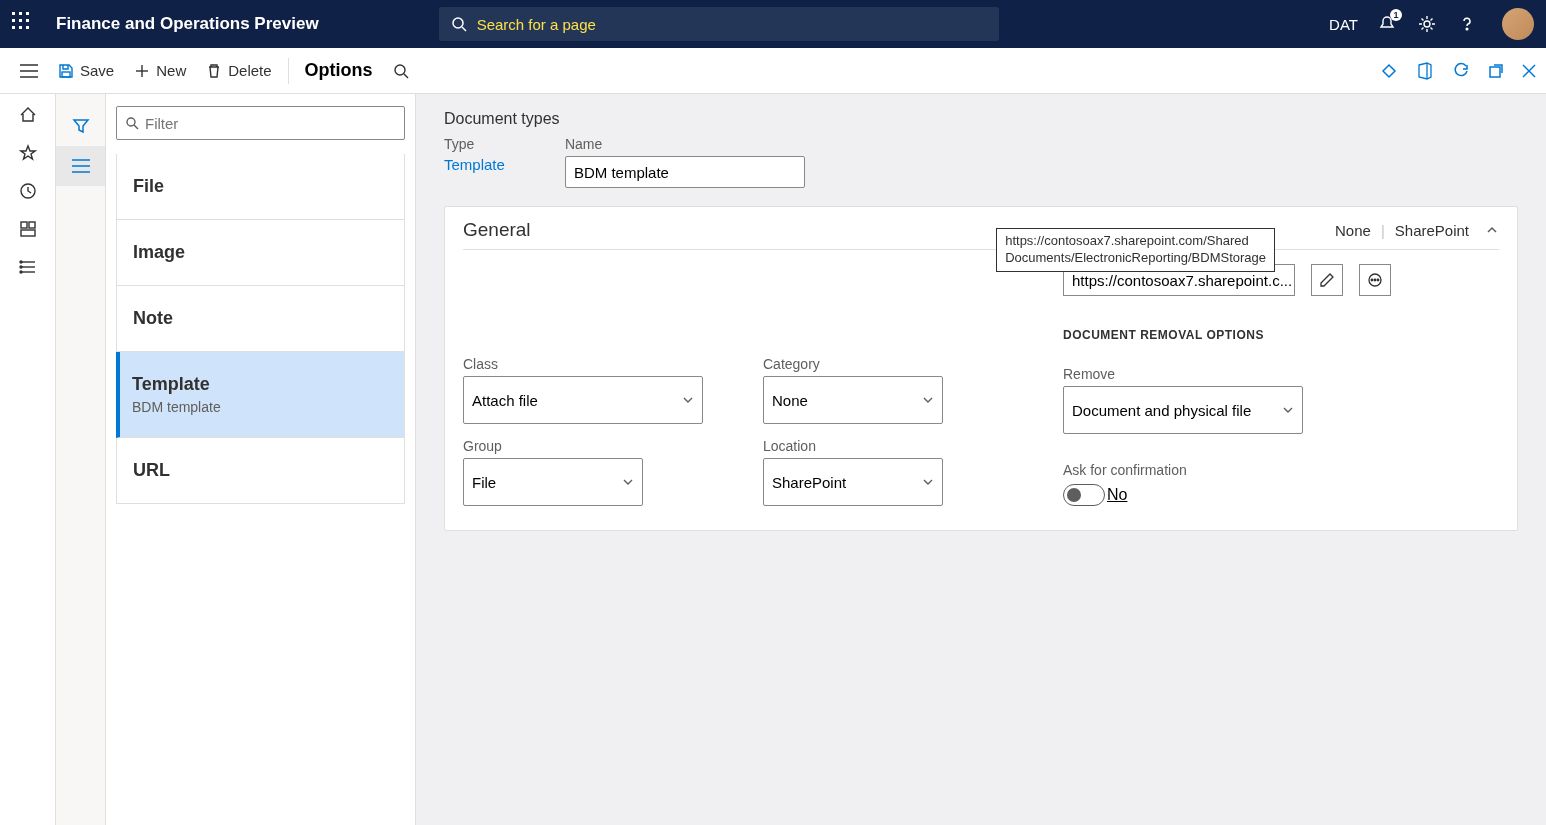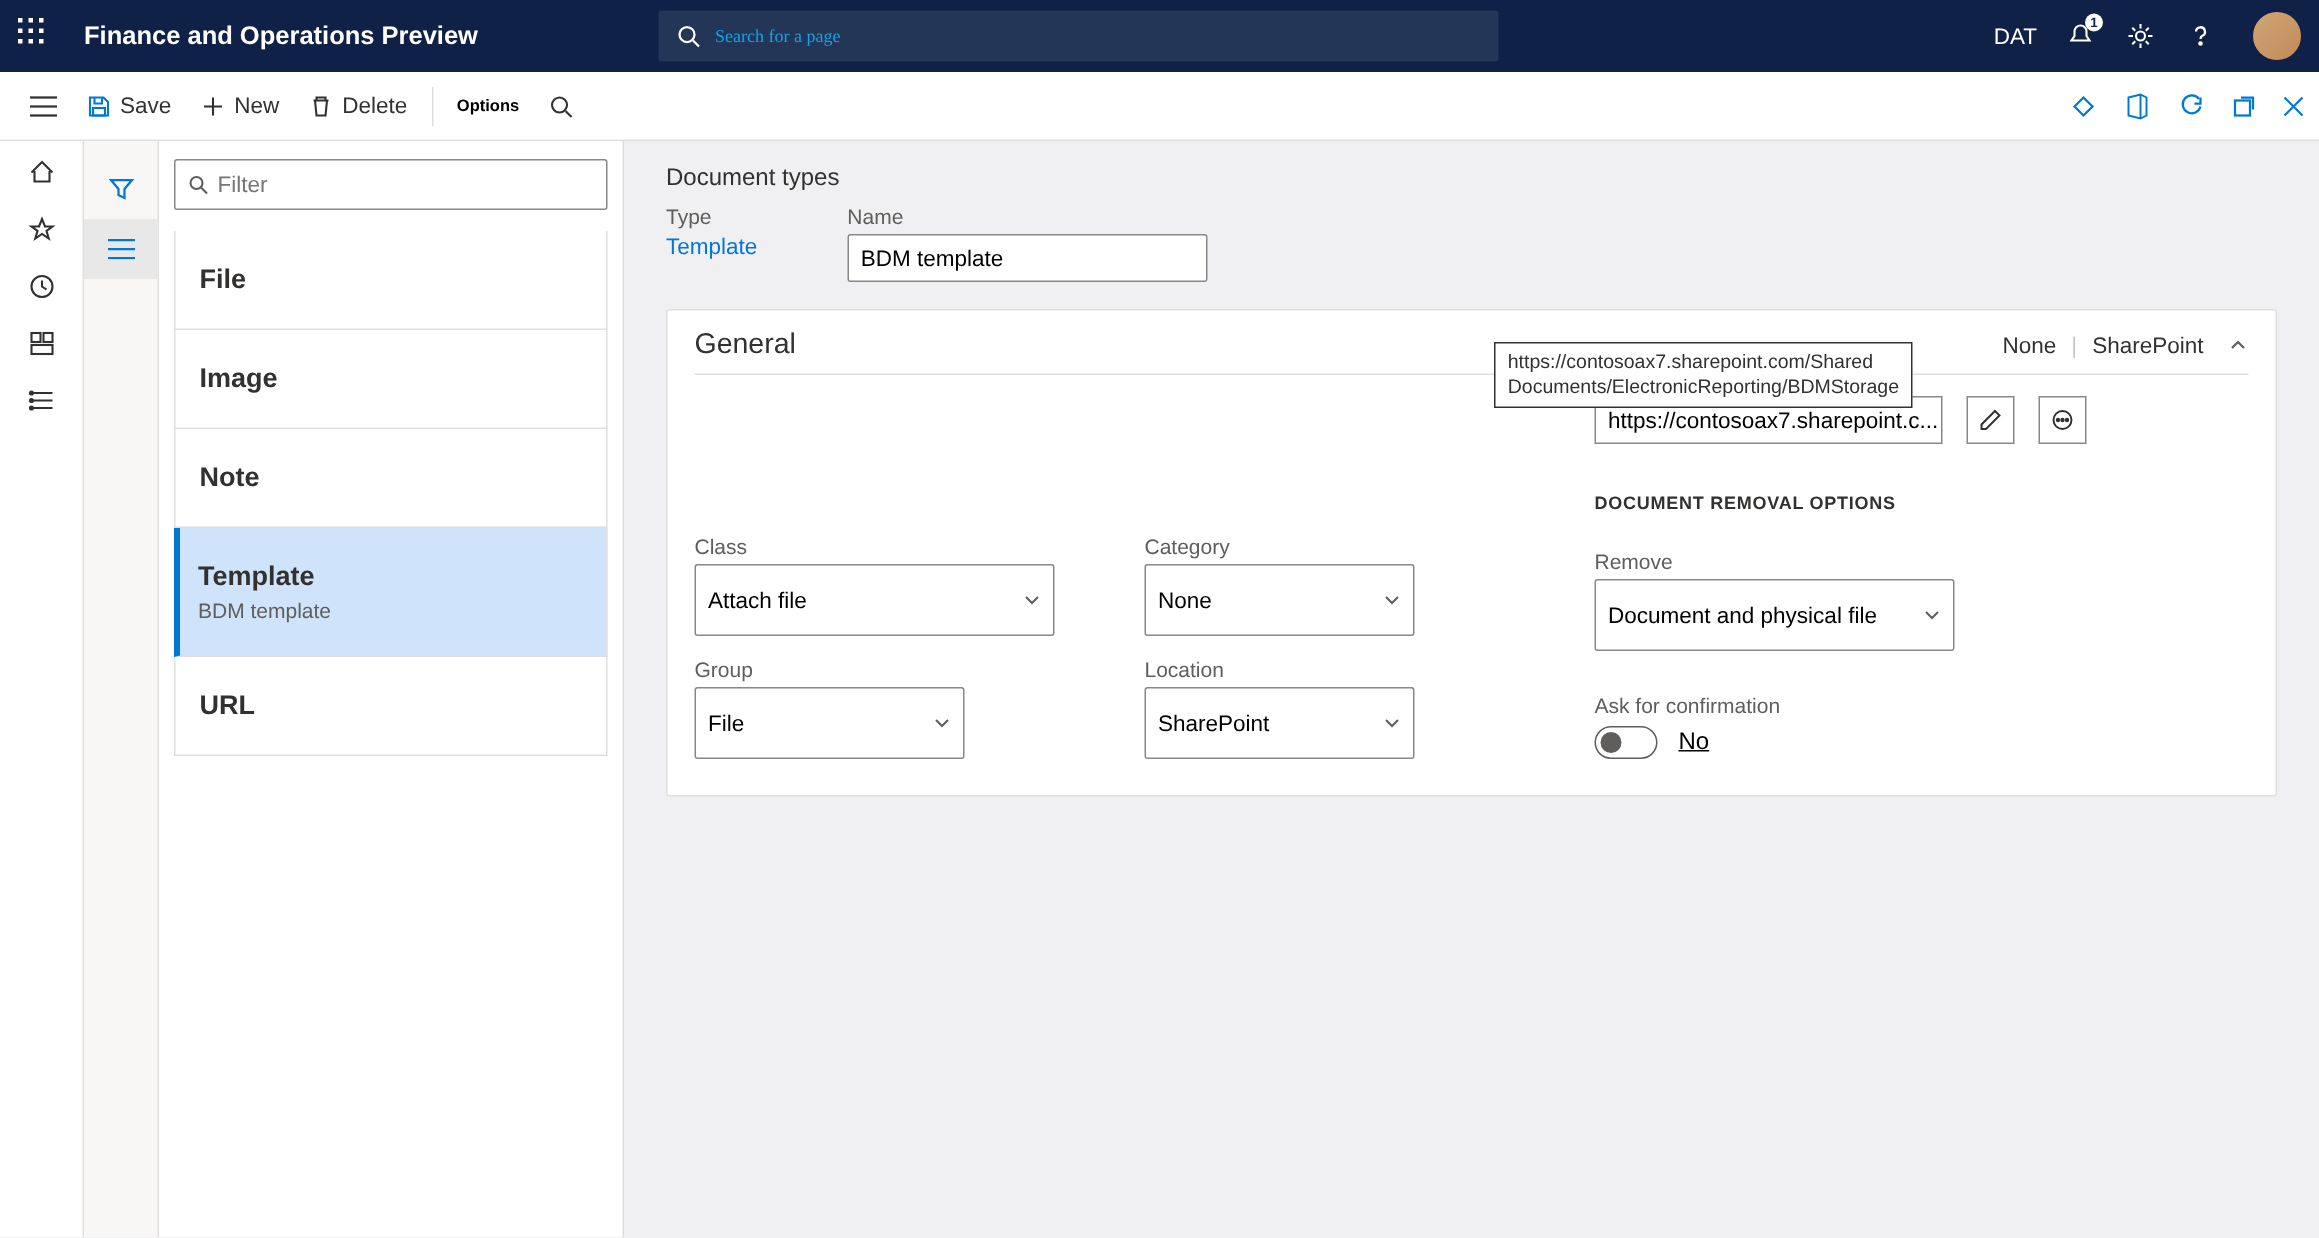--- a/index.html
+++ b/index.html
@@ -4,32 +4,32 @@
 <style>
 * { box-sizing: border-box; margin: 0; padding: 0; font-family: "Segoe UI", Arial, sans-serif; }
 body { background: #f0eff1; overflow: hidden; }
 
 .titlebar { background: #0f2146; height: 48px; display: flex; align-items: center; color: white; padding: 0 12px; }
 .titlebar .waffle { width: 24px; height: 24px; margin-right: 20px; cursor: pointer; }
 .titlebar .app-title { font-size: 17px; font-weight: 600; flex: 0 0 auto; }
 .titlebar .spacer { flex: 1; }
 .titlebar .search { background: #233658; width: 560px; height: 34px; border-radius: 2px; display: flex; align-items: center; padding: 0 12px; margin-left: 120px; }
 .titlebar .search svg { margin-right: 10px; }
-.titlebar .search span { color: #0ea5e9; font-size: 12px; font-family: Liberation Serif, serif; }
+.titlebar .search span { color: #fde047; font-size: 15px; }
 .titlebar .right { display: flex; align-items: center; gap: 18px; margin-left: auto; }
 .titlebar .right .company { font-size: 15px; }
 .titlebar .right .iconbtn { width: 22px; height: 22px; display:flex; align-items:center; justify-content:center; cursor:pointer; position: relative; }
 .titlebar .right .badge { position:absolute; top:-4px; right:-4px; background:white; color:#0f2146; border-radius:50%; width:12px; height:12px; font-size:9px; display:flex; align-items:center; justify-content:center; font-weight:bold;}
 .titlebar .avatar { width: 32px; height: 32px; border-radius: 50%; background: linear-gradient(135deg,#d4a574,#c08a5a); margin-left:6px; }
 
 .actionbar { background: white; height: 46px; display:flex; align-items:center; padding: 0 10px; border-bottom: 1px solid #e1dfdd; position: relative; }
 .actionbar .nav-toggle { width: 38px; display:flex; justify-content:center; cursor:pointer; }
 .actionbar .acmd { display:flex; align-items:center; gap:6px; padding:4px 10px; cursor:pointer; color:#323130; font-size:15px; }
 .actionbar .divider { width:1px; height:26px; background:#e1dfdd; margin:0 6px; }
-.actionbar .options { padding:4px 10px; font-weight:600; cursor:pointer; font-size: 11px;}
+.actionbar .options { padding:4px 10px; font-weight:600; cursor:pointer; font-size: 18px;}
 .actionbar .right-icons { position:absolute; right:10px; display:flex; gap:18px; align-items:center; }
 .actionbar .right-icons .ibtn { cursor:pointer; color:#0078d4; display:flex; }
 
 .body { display:flex; height: calc(100vh - 94px); }
 
 .navrail { width: 56px; background: white; border-right: 1px solid #e1dfdd; display:flex; flex-direction:column; align-items:center; padding-top:12px; gap:20px; }
 .navrail .nitem { cursor:pointer; color:#323130; }
 
 .filterrail { width: 50px; background:#f8f7f6; border-right:1px solid #e1dfdd; display:flex; flex-direction:column; align-items:center; padding-top:12px; }
 .filterrail .fitem { width:100%; height:40px; display:flex; align-items:center; justify-content:center; cursor:pointer; color:#0078d4; }
@@ -62,21 +62,21 @@
 .col { display:flex; flex-direction:column; gap:14px; min-width:240px;justify-content:flex-end; }
 .selectbox { border:1px solid #8a8886; border-radius:2px; height:48px; display:flex; align-items:center; justify-content:space-between; padding:0 8px; font-size:15px; width:240px; background:white; cursor:pointer; }
 .selectbox.narrow { width:180px; }
 
 .col3 { flex:1; position:relative; }
 .tooltip { position:absolute; top:-36px; right:224px; background:white; border:1px solid #323130; padding:4px 8px; font-size:13px; color:#323130; line-height:1.3; z-index:10; max-width:310px; }
 .sprow { display:flex; gap:16px; align-items:center; margin-bottom:18px; }
 .spinput { border:1px solid #8a8886; height:32px; padding:0 8px; font-size:15px; width:232px; white-space:nowrap; overflow:hidden; text-overflow:ellipsis; display:flex; align-items:center; }
 .iconbtn-sq { width:32px; height:32px; border:1px solid #8a8886; display:flex; align-items:center; justify-content:center; cursor:pointer; font-size:16px; }
 .section-label { font-size:12px; font-weight:600; letter-spacing:0.5px; color:#323130; margin-bottom:10px; }
-.toggle-row { display:flex; align-items:center; gap:14px; margin-top:6px;text-decoration:underline; }
+.toggle-row { display:flex; align-items:center; gap:2px; margin-top:6px;text-decoration:underline; }
 .toggle { width:42px; height:22px; border:1px solid #605e5c; border-radius:11px; position:relative; cursor:pointer; }
 .toggle .knob { width:14px; height:14px; background:#605e5c; border-radius:50%; position:absolute; top:3px; left:3px; }
 svg { display:block; }
 </style>
 </head>
 <body>
 
 <div class="titlebar">
   <div class="waffle">
     <svg width="18" height="18" viewBox="0 0 18 18">

